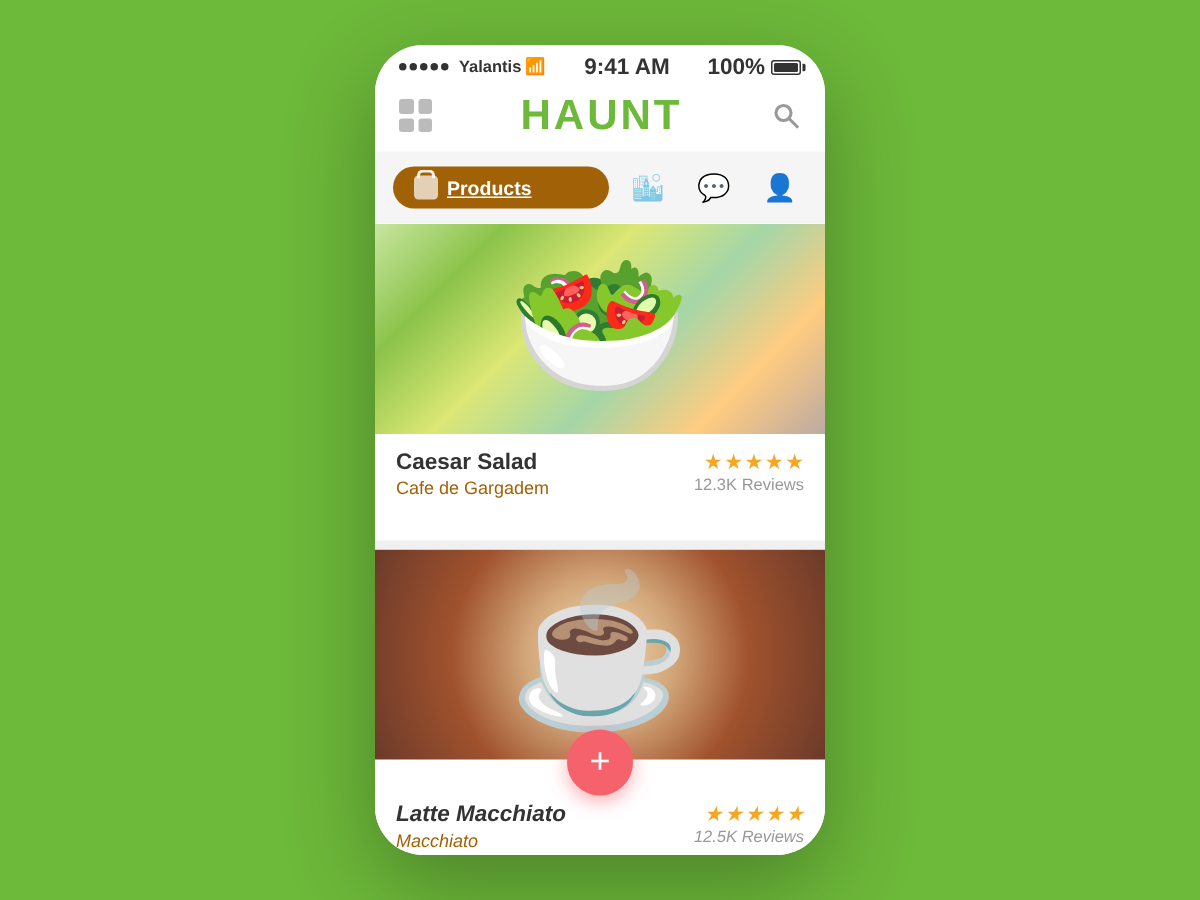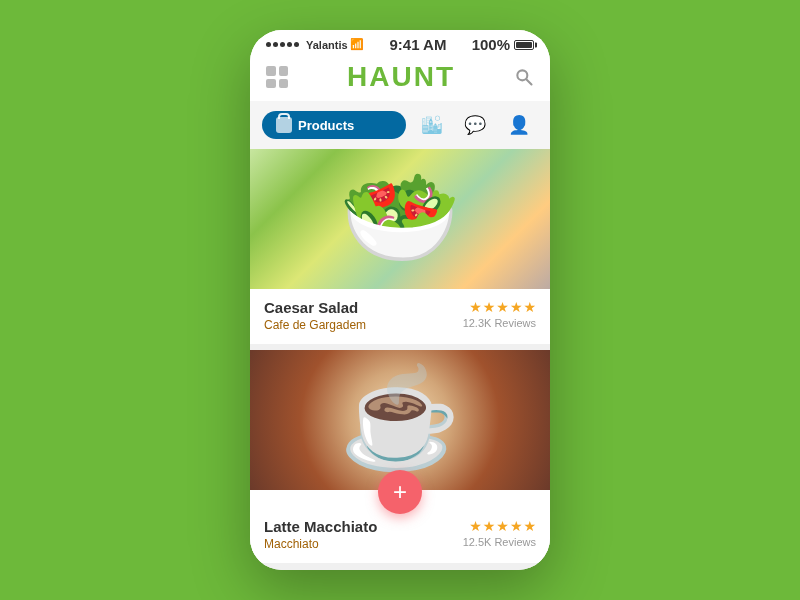--- a/index.html
+++ b/index.html
@@ -137,30 +137,31 @@
     
     .nav-tabs {
       background: #f5f5f5;
       display: flex;
       align-items: center;
       padding: 6px 12px;
       gap: 8px;
     }
 
     .tab-active {
-      background: #0369a1;
+      background: #a16207;
       color: #fff;
       border-radius: 20px;
       padding: 6px 14px;
       font-size: 13px;
       font-weight: 600;
       display: flex;
       align-items: center;
       gap: 6px;
       flex: 1;
+      text-decoration: underline;
     }
 
     .tab-icon-bag {
       width: 16px;
       height: 16px;
       background: rgba(255,255,255,0.7);
       border-radius: 3px;
       position: relative;
     }
 
@@ -244,21 +245,21 @@
     .coffee-img::before {
       content: '☕';
       position: absolute;
       top: 50%;
       left: 50%;
       transform: translate(-50%, -55%) scale(3.5);
       font-size: 28px;
     }
 
     .product-info {
-      padding: 10px 14px 12px;
+      padding: 10px 14px 28px;
       display: flex;
       justify-content: space-between;
       align-items: flex-start;
     }
 
     .product-text {}
 
     .product-name {
       font-size: 15px;
       font-weight: 700;
@@ -412,21 +413,21 @@
 
     <div class="product-card" style="position:relative;">
       <div class="coffee-img"></div>
 
       <div class="fab-container">
         <div class="fab-button">
           <span class="fab-plus">+</span>
         </div>
       </div>
 
-      <div class="product-info" style="padding-top:28px;">
+      <div class="product-info" style="padding-top:28px;font-style:italic;">
         <div class="product-text">
           <div class="product-name">Latte Macchiato</div>
           <div class="product-subtitle">Macchiato</div>
         </div>
         <div class="product-rating">
           <div class="stars">
             <span class="star star-full">★</span>
             <span class="star star-full">★</span>
             <span class="star star-full">★</span>
             <span class="star star-full">★</span>

